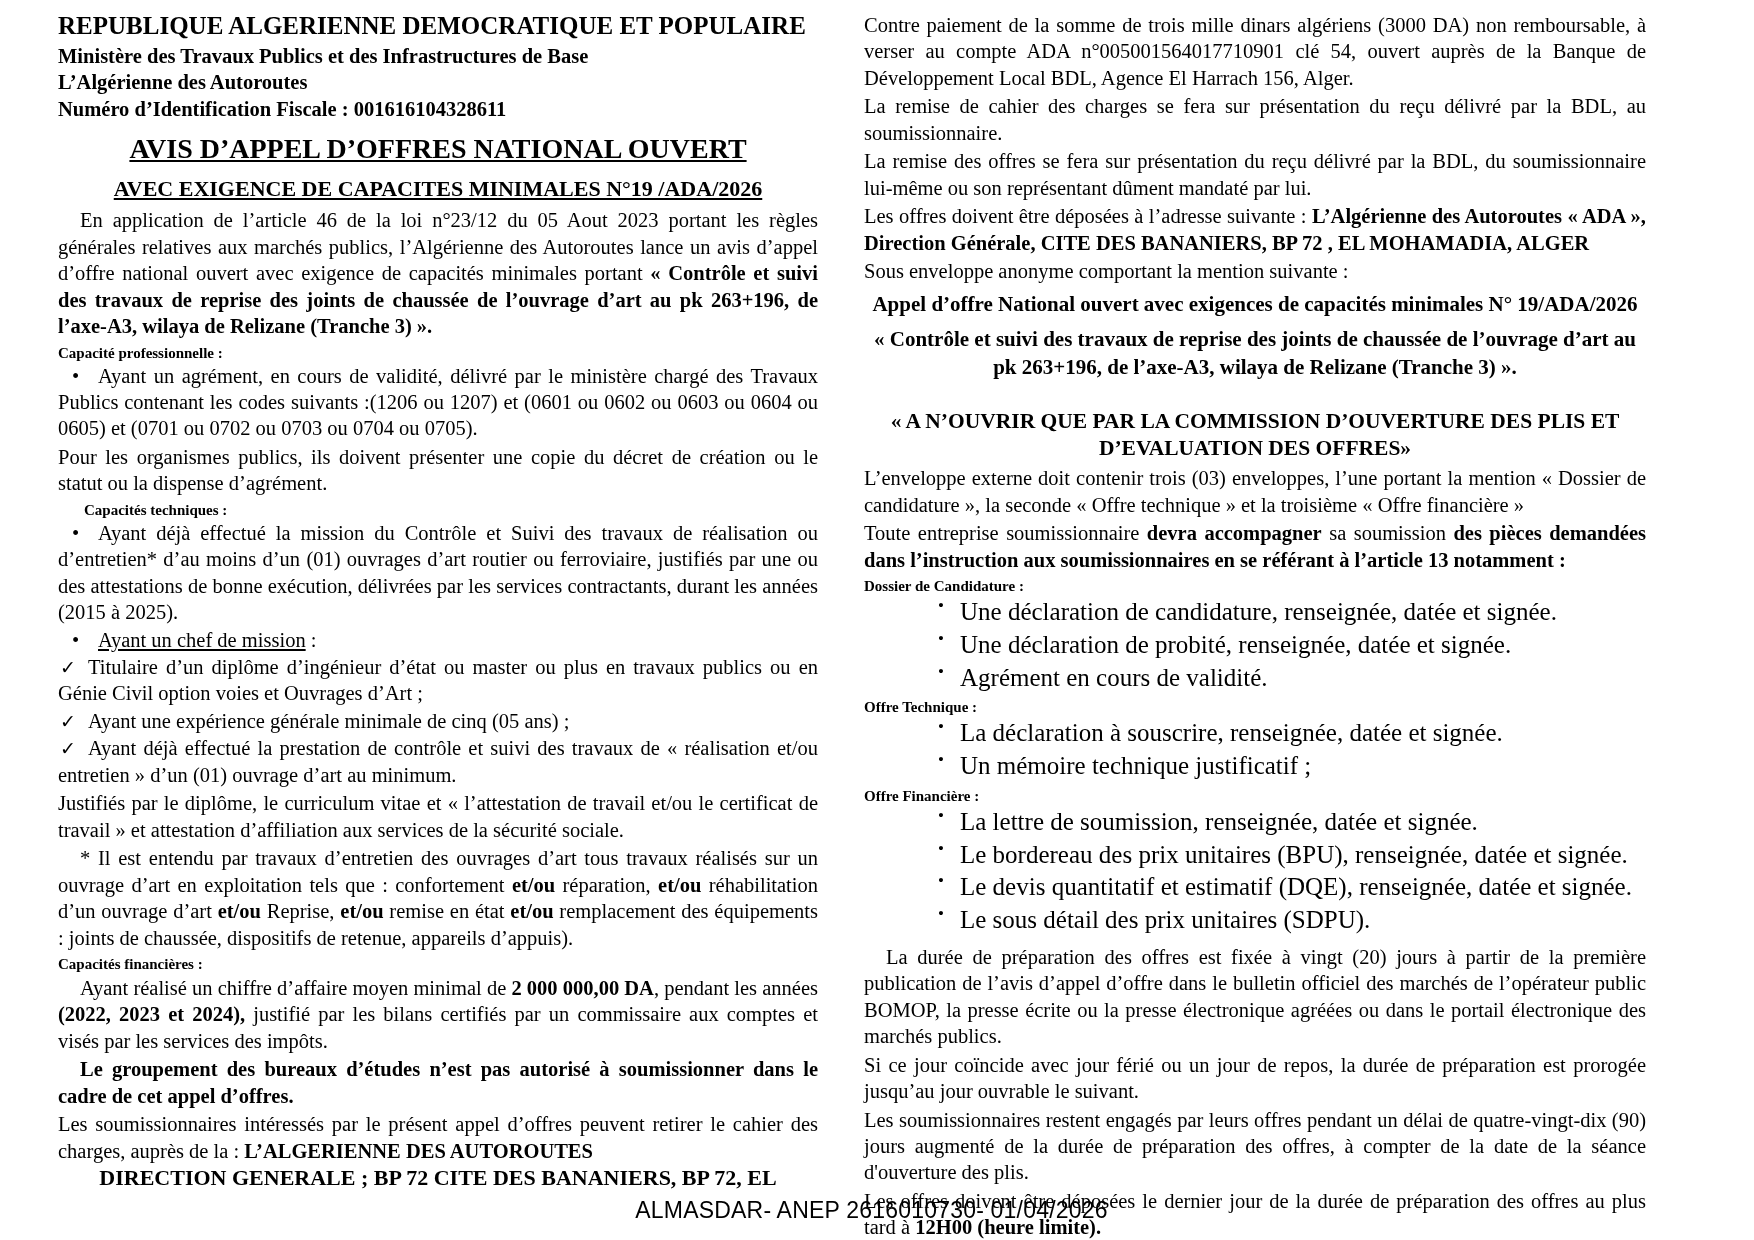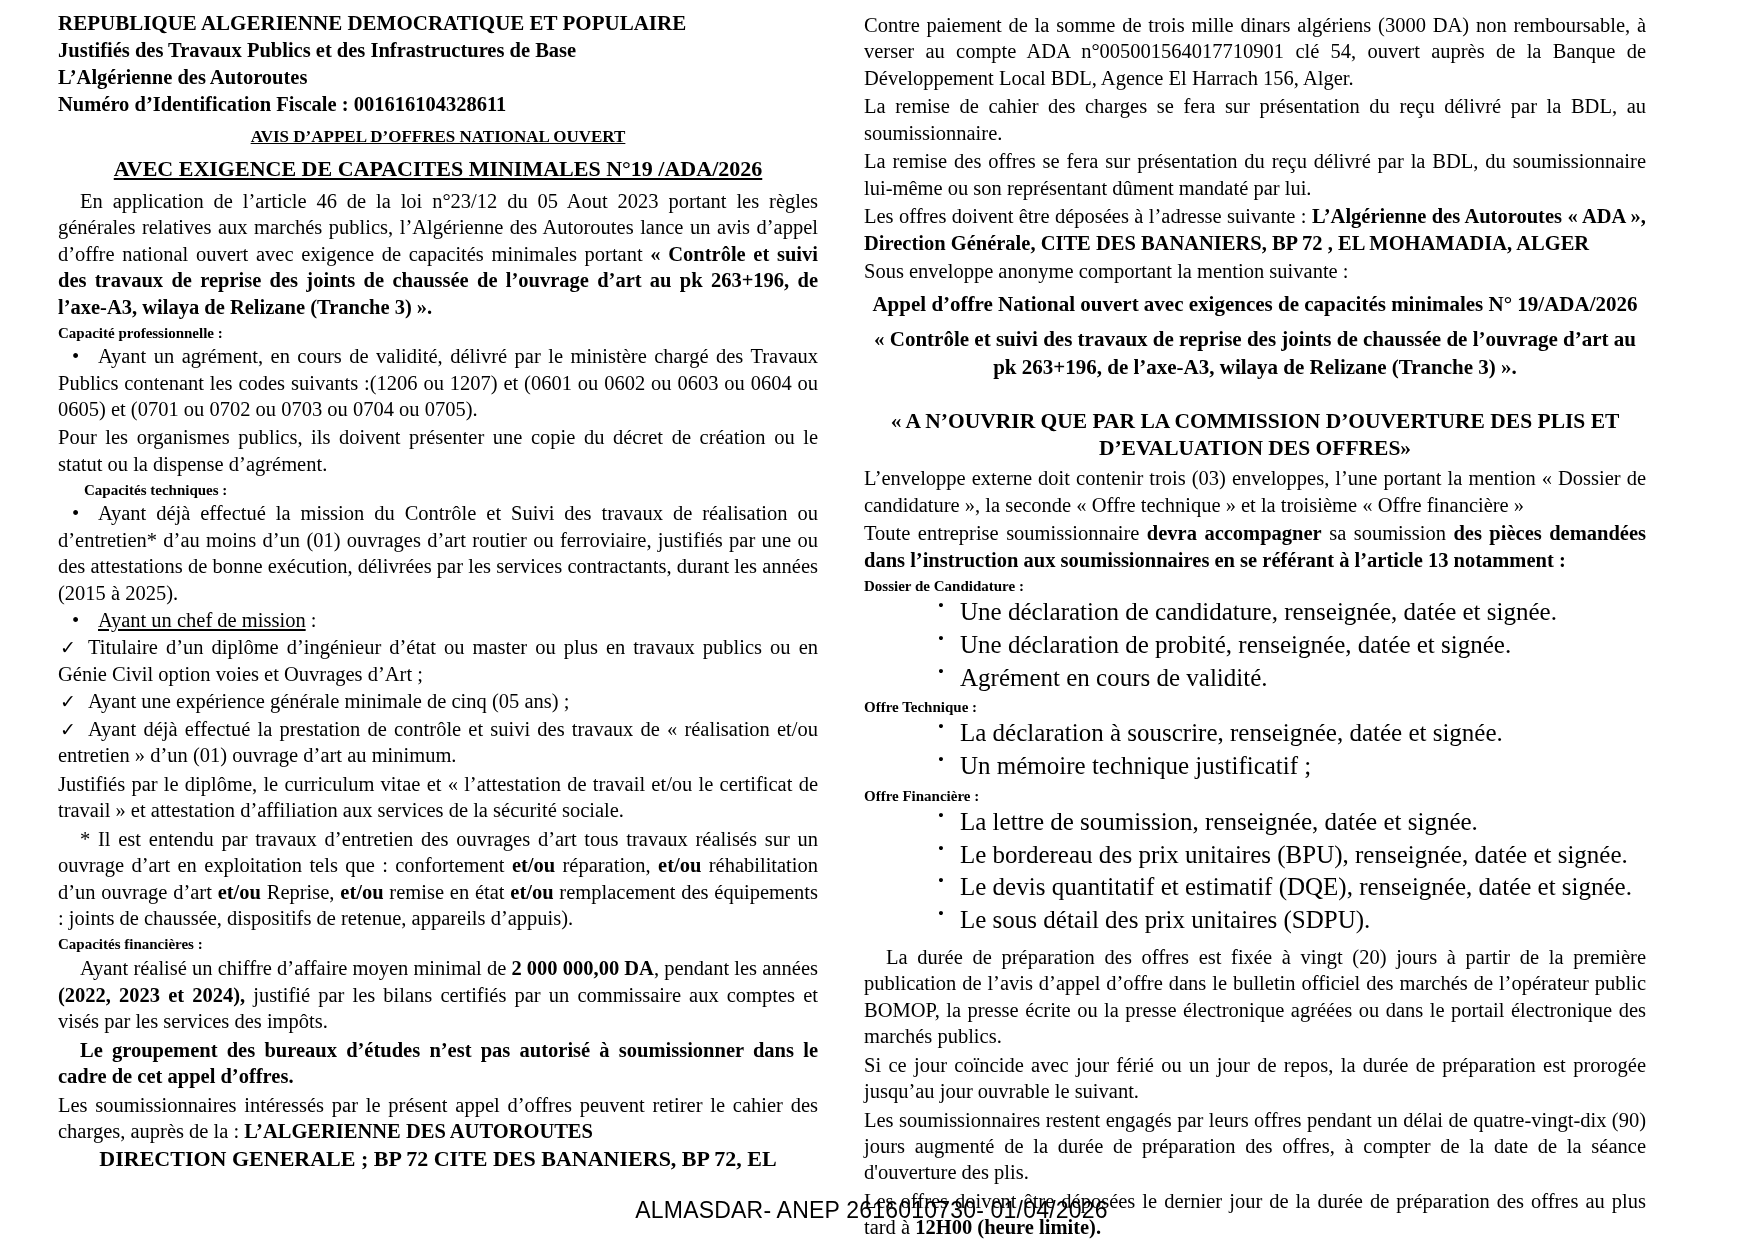--- a/index.html
+++ b/index.html
@@ -42,25 +42,25 @@
     text-align: justify;
     text-justify: inter-word;
   }
   .hdr {
     font-weight: bold;
     font-size: 20.5px;
     line-height: 1.30;
     text-align: left;
     margin: 0;
   }
-  .hdr.big { font-size: 21px; }
+  .hdr.big { font-size: 25px; }
   .title-center {
     text-align: center;
     font-weight: bold;
-    font-size: 17px;
+    font-size: 28px;
     text-decoration: underline;
     margin: 9px 0 0 0;
     line-height: 1.3;
   }
   .title-center2 {
     text-align: center;
     font-weight: bold;
     font-size: 22px;
     text-decoration: underline;
     margin: 7px 0 4px 0;
@@ -152,21 +152,21 @@
 </head>
 <body>
 
 <div class="page">
 
   <div class="columns">
 
     <div class="col col-left">
 
       <div class="hdr big">REPUBLIQUE ALGERIENNE DEMOCRATIQUE ET POPULAIRE</div>
-      <div class="hdr">Justifiés des Travaux Publics et des Infrastructures de Base</div>
+      <div class="hdr">Ministère des Travaux Publics et des Infrastructures de Base</div>
       <div class="hdr">L’Algérienne des Autoroutes</div>
       <div class="hdr">Numéro d’Identification Fiscale : 001616104328611</div>
 
       <div class="title-center">AVIS D’APPEL D’OFFRES NATIONAL OUVERT</div>
       <div class="title-center2">AVEC EXIGENCE DE CAPACITES MINIMALES N°19 /ADA/2026</div>
 
       <p class="para"><span>En application de l’article 46 de la loi n°23/12 du 05 Aout 2023 portant les règles générales relatives aux marchés publics, l’Algérienne des Autoroutes lance un avis d’appel d’offre national ouvert avec exigence de capacités minimales portant </span><b>« Contrôle et suivi des travaux de reprise des joints de chaussée de l’ouvrage d’art au pk 263+196,  de l’axe-A3, wilaya de Relizane (Tranche 3) ».</b></p>
 
 
       <div class="sect-head">Capacité professionnelle :</div>

